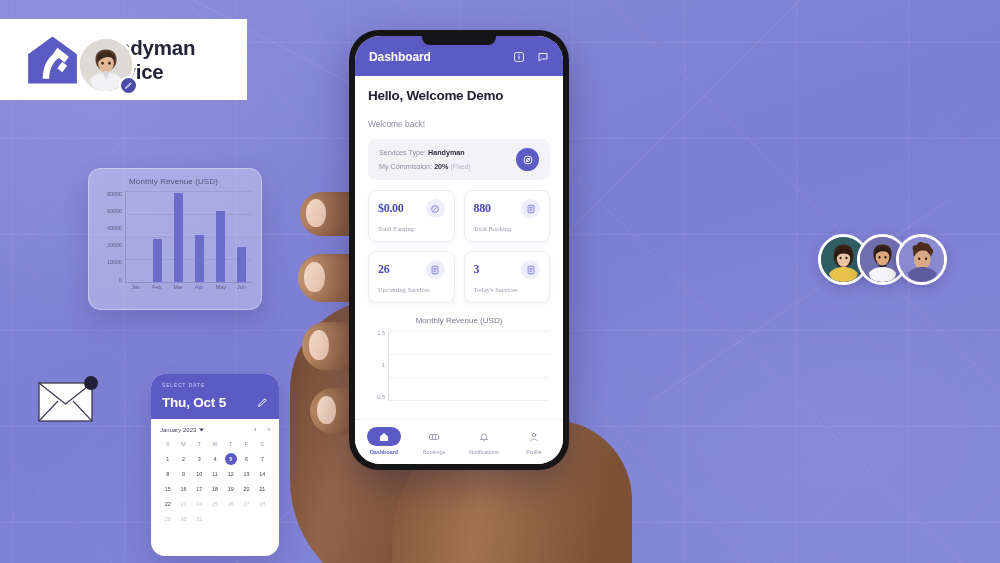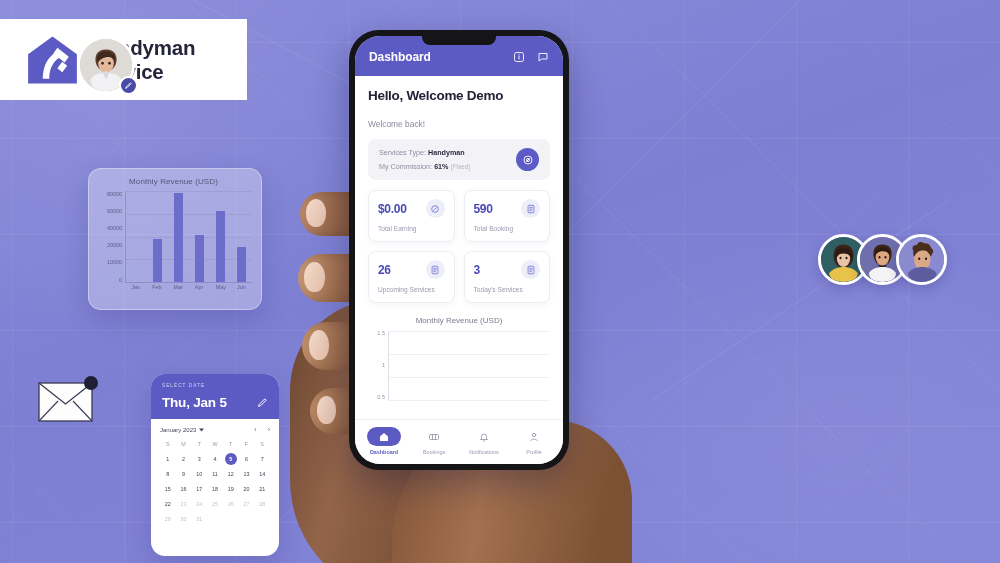--- a/index.html
+++ b/index.html
@@ -277,21 +277,21 @@
   }
   #type-card .line { font-size: 7.2px; color: #8b8ba0; }
   #type-card .line + .line { margin-top: 5px; }
   #type-card .line b { color: #2b2b40; }
   #type-card .line .faint { color: #b2b2c4; font-size: 6.4px; }
   .round-ic {
     width: 23px; height: 23px; border-radius: 50%;
     background: #5d5cc6; display: flex; align-items: center; justify-content: center;
     flex: none;
   }
-  #stats { display: grid; grid-template-columns: 1fr 1fr; gap: 9px; margin-top: 10px; }
+  #stats { display: grid; grid-template-columns: 1fr 1fr; gap: 9px; margin-top: 10px; font-family: Liberation Serif, serif; }
   .stat {
     background: #fff; border: 1px solid #ececf3; border-radius: 8px;
     padding: 8px 9px 9px;
     box-shadow: 0 2px 6px rgba(80,70,160,.06);
   }
   .stat .row { display: flex; align-items: center; justify-content: space-between; }
   .stat .num { font-size: 12px; font-weight: 700; color: #4a4ab8; letter-spacing: -.3px; }
   .stat .sm-ic {
     width: 19px; height: 19px; border-radius: 50%;
     background: #eeeefb; display: flex; align-items: center; justify-content: center;
@@ -402,21 +402,21 @@
     <path d="M1 39 L20 19" fill="none" stroke="#3a3a55" stroke-width="1.1"></path>
     <path d="M54 39 L35 19" fill="none" stroke="#3a3a55" stroke-width="1.1"></path>
   </svg>
   <div class="dot"></div>
 </div>
 
 <div id="calendar" class="soft-card">
   <div id="cal-head">
     <div class="lbl">SELECT DATE</div>
     <div class="dateline">
-      <div class="date">Thu, Jan 5</div>
+      <div class="date">Thu, Oct 5</div>
       <svg width="11" height="11" viewBox="0 0 24 24" fill="none" stroke="#fff" stroke-width="2.1" stroke-linecap="round">
         <path d="M4 20 L8 19 L20 7 L17 4 L5 16 Z"></path>
       </svg>
     </div>
   </div>
   <div id="cal-body">
     <div id="cal-monthrow">
       <div class="m">
         <span>January 2023</span>
         <svg width="5" height="4" viewBox="0 0 10 6">
@@ -513,21 +513,21 @@
       <div id="welcome">Welcome back!</div>
 
       <div id="type-card">
         <div>
           <div class="line">
             <span>Services Type:</span>
             <b>Handyman</b>
           </div>
           <div class="line">
             <span>My Commission:</span>
-            <b>61%</b>
+            <b>20%</b>
             <span class="faint">(Fixed)</span>
           </div>
         </div>
         <div class="round-ic">
           <svg width="12" height="12" viewBox="0 0 24 24" fill="none" stroke="#fff" stroke-width="1.8">
               <circle cx="12" cy="12" r="8"></circle>
               <path d="M9 15 L15 9" stroke-linecap="round"></path>
               <circle cx="12" cy="12" r="3"></circle>
             </svg>
         </div>
@@ -541,21 +541,21 @@
                 <svg width="10" height="10" viewBox="0 0 24 24" fill="none" stroke="#6a6ad0" stroke-width="1.9">
                   <circle cx="12" cy="12" r="8"></circle>
                   <path d="M9 15 L15 9" stroke-linecap="round"></path>
                 </svg>
               </div>
             </div>
             <div class="lbl">Total Earning</div>
           </div>
           <div class="stat">
             <div class="row">
-              <div class="num">590</div>
+              <div class="num">880</div>
               <div class="sm-ic">
                 <svg width="10" height="10" viewBox="0 0 24 24" fill="none" stroke="#6a6ad0" stroke-width="1.9">
                   <rect x="5" y="3" width="14" height="18" rx="2"></rect>
                   <path d="M9 8h6M9 12h6M9 16h4" stroke-linecap="round"></path>
                 </svg>
               </div>
             </div>
             <div class="lbl">Total Booking</div>
           </div>
           <div class="stat">

